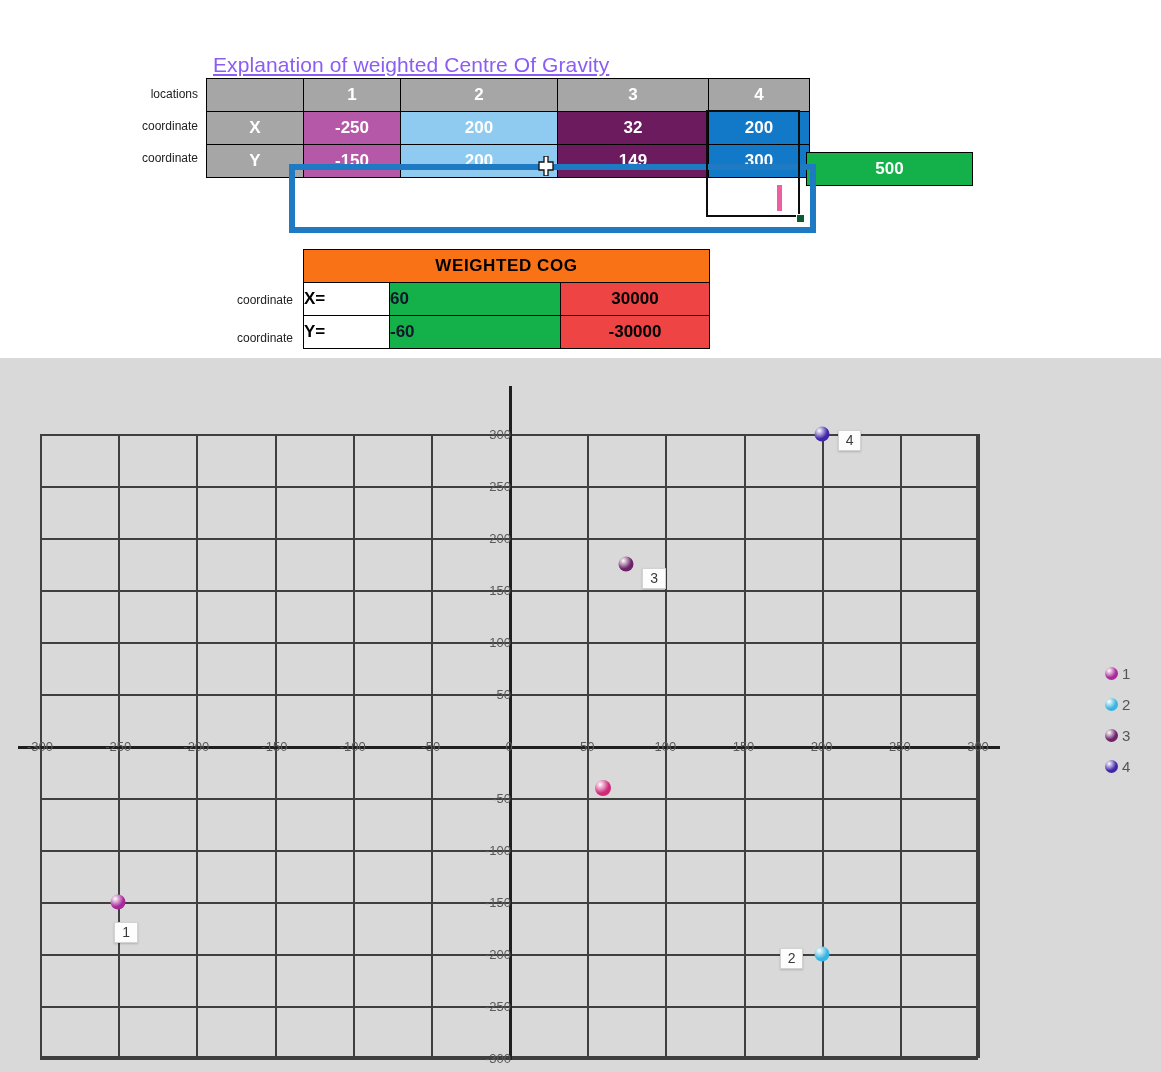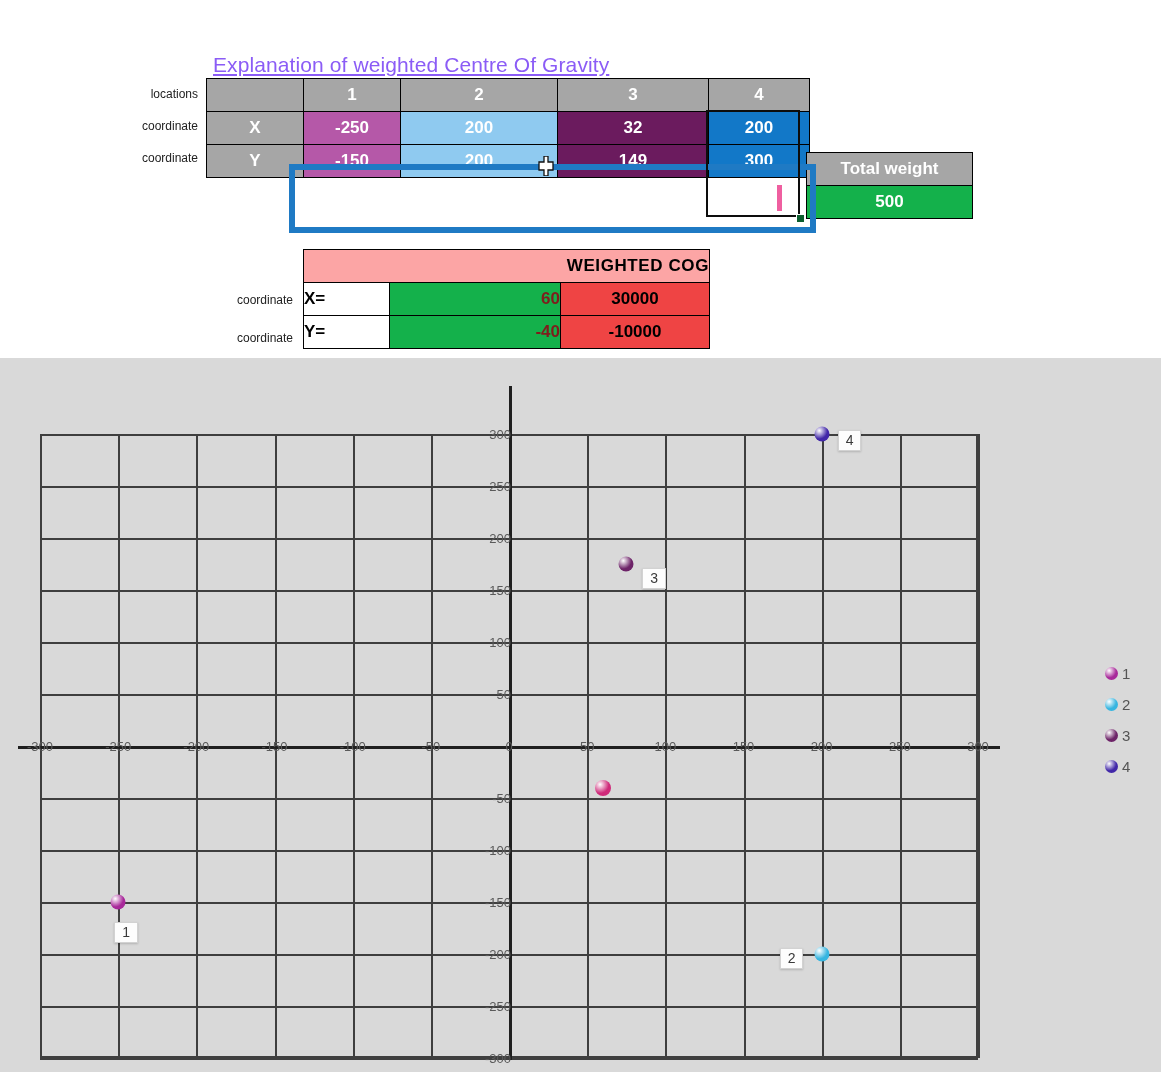--- a/index.html
+++ b/index.html
@@ -86,28 +86,28 @@
   table.cog td{
     border:1px solid #000;
     height:32px;
     padding:0;
     font-weight:bold;
     font-size:17px;
     vertical-align:middle;
     white-space:nowrap;
   }
   .cog-hdr{
-    background:#fca5a5;
+    background:#f97316;
     color:#000;
-    text-align:right;
+    text-align:center;
     font-size:18px;
     letter-spacing:0.6px;
   }
   .cog-eq{background:#ffffff;color:#000;text-align:left;padding-left:9px;width:85px;font-size:19px;}
-  .cog-val{background:#14b14b;color:#7f1d1d;text-align:right;padding-right:9px;width:170px;}
+  .cog-val{background:#14b14b;color:#0f172a;text-align:left;padding-right:9px;width:170px;}
   .cog-prod{background:#ef4444;color:#000;text-align:center;width:148px;}
   #cog-side-labels{
     position:absolute;
     left:205px; top:281px;
     width:88px;
     text-align:right;
   }
   #cog-side-labels div{
     height:38px;
     line-height:38px;
@@ -275,23 +275,20 @@
       <td class="c-m3 w3">149</td>
       <td class="c-m4 w4">300</td>
     </tr>
   </tbody>
     </table>
 </div>
 
 <div style="position:absolute;left:806px;top:152px;">
   <table class="xl">
     <tbody>
-        <tr>
-      <td class="c-total">Total weight</td>
-    </tr>
     <tr>
       <td class="c-totalval">500</td>
     </tr>
   </tbody>
     </table>
 </div>
 
 <div id="sel-box"></div>
 <div id="text-caret"></div>
 <div id="fill-handle"></div>
@@ -313,22 +310,22 @@
         <tr>
       <td class="cog-hdr" colspan="3">WEIGHTED COG</td>
     </tr>
     <tr>
       <td class="cog-eq">X=</td>
       <td class="cog-val">60</td>
       <td class="cog-prod">30000</td>
     </tr>
     <tr>
       <td class="cog-eq">Y=</td>
-      <td class="cog-val">-40</td>
-      <td class="cog-prod">-10000</td>
+      <td class="cog-val">-60</td>
+      <td class="cog-prod">-30000</td>
     </tr>
   </tbody>
     </table>
 </div>
 
 <div id="chart-area">
 
   <div id="plot-grid"></div>
 
   <div id="chart-overlay" style="position:absolute;left:0;top:0;width:1161px;height:714px;">

